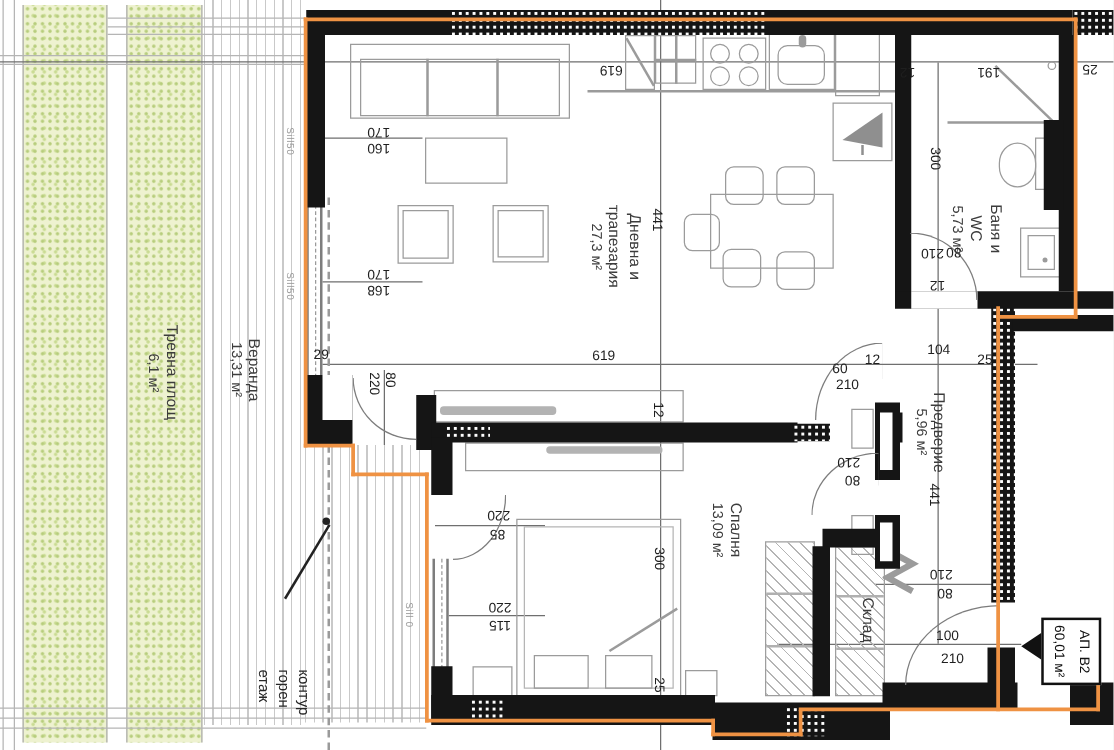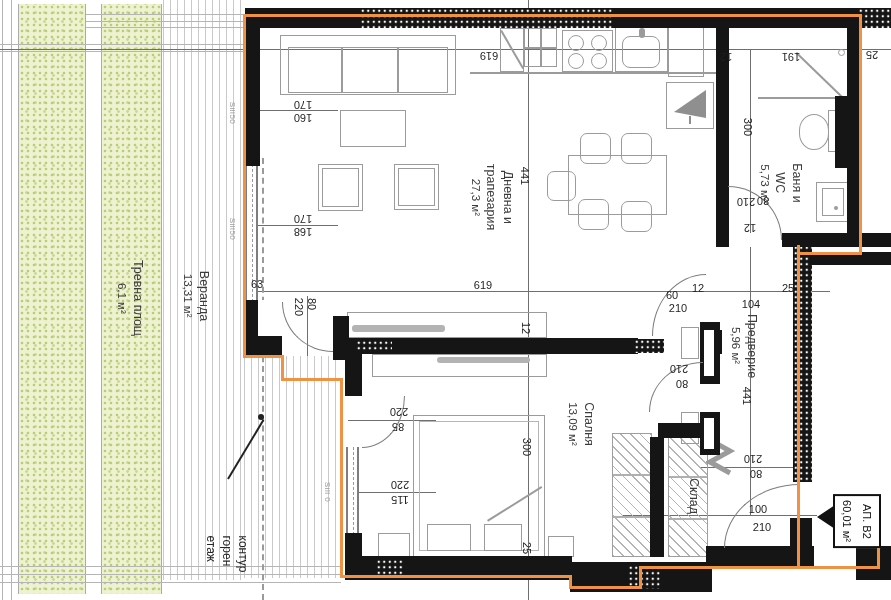--- a/index.html
+++ b/index.html
@@ -280,23 +280,23 @@
       <span class="dim ud" style="left: 399px; top: 412px;">220</span>
       <span class="dim ud" style="left: 398px; top: 427px;">85</span>
       <span class="dim ud" style="left: 400px; top: 485px;">220</span>
       <span class="dim ud" style="left: 400px; top: 500px;">115</span>
       <span class="dim ud" style="left: 753px; top: 459px;">210</span>
       <span class="dim ud" style="left: 756px; top: 474px;">80</span>
       <span class="dim up" style="left: 483px; top: 285px;">619</span>
       <span class="dim up" style="left: 672px; top: 295px;">60</span>
       <span class="dim up" style="left: 678px; top: 308px;">210</span>
       <span class="dim up" style="left: 698px; top: 288px;">12</span>
-      <span class="dim up" style="left: 751px; top: 304px;">104</span>
+      <span class="dim up" style="left: 751px; top: 280px;">104</span>
       <span class="dim up" style="left: 788px; top: 288px;">25</span>
-      <span class="dim up" style="left: 257px; top: 284px;">63</span>
+      <span class="dim up" style="left: 257px; top: 284px;">29</span>
       <span class="dim up" style="left: 758px; top: 509px;">100</span>
       <span class="dim up" style="left: 762px; top: 527px;">210</span>
       <span class="dim v" style="left: 525px; top: 176px;">441</span>
       <span class="dim v" style="left: 526px; top: 328px;">12</span>
       <span class="dim v" style="left: 527px; top: 447px;">300</span>
       <span class="dim v" style="left: 527px; top: 548px;">25</span>
       <span class="dim v" style="left: 748px; top: 127px;">300</span>
       <span class="dim v" style="left: 747px; top: 396px;">441</span>
       <span class="dim v" style="left: 299px; top: 307px;">220</span>
       <span class="dim v" style="left: 312px; top: 304px;">80</span>

